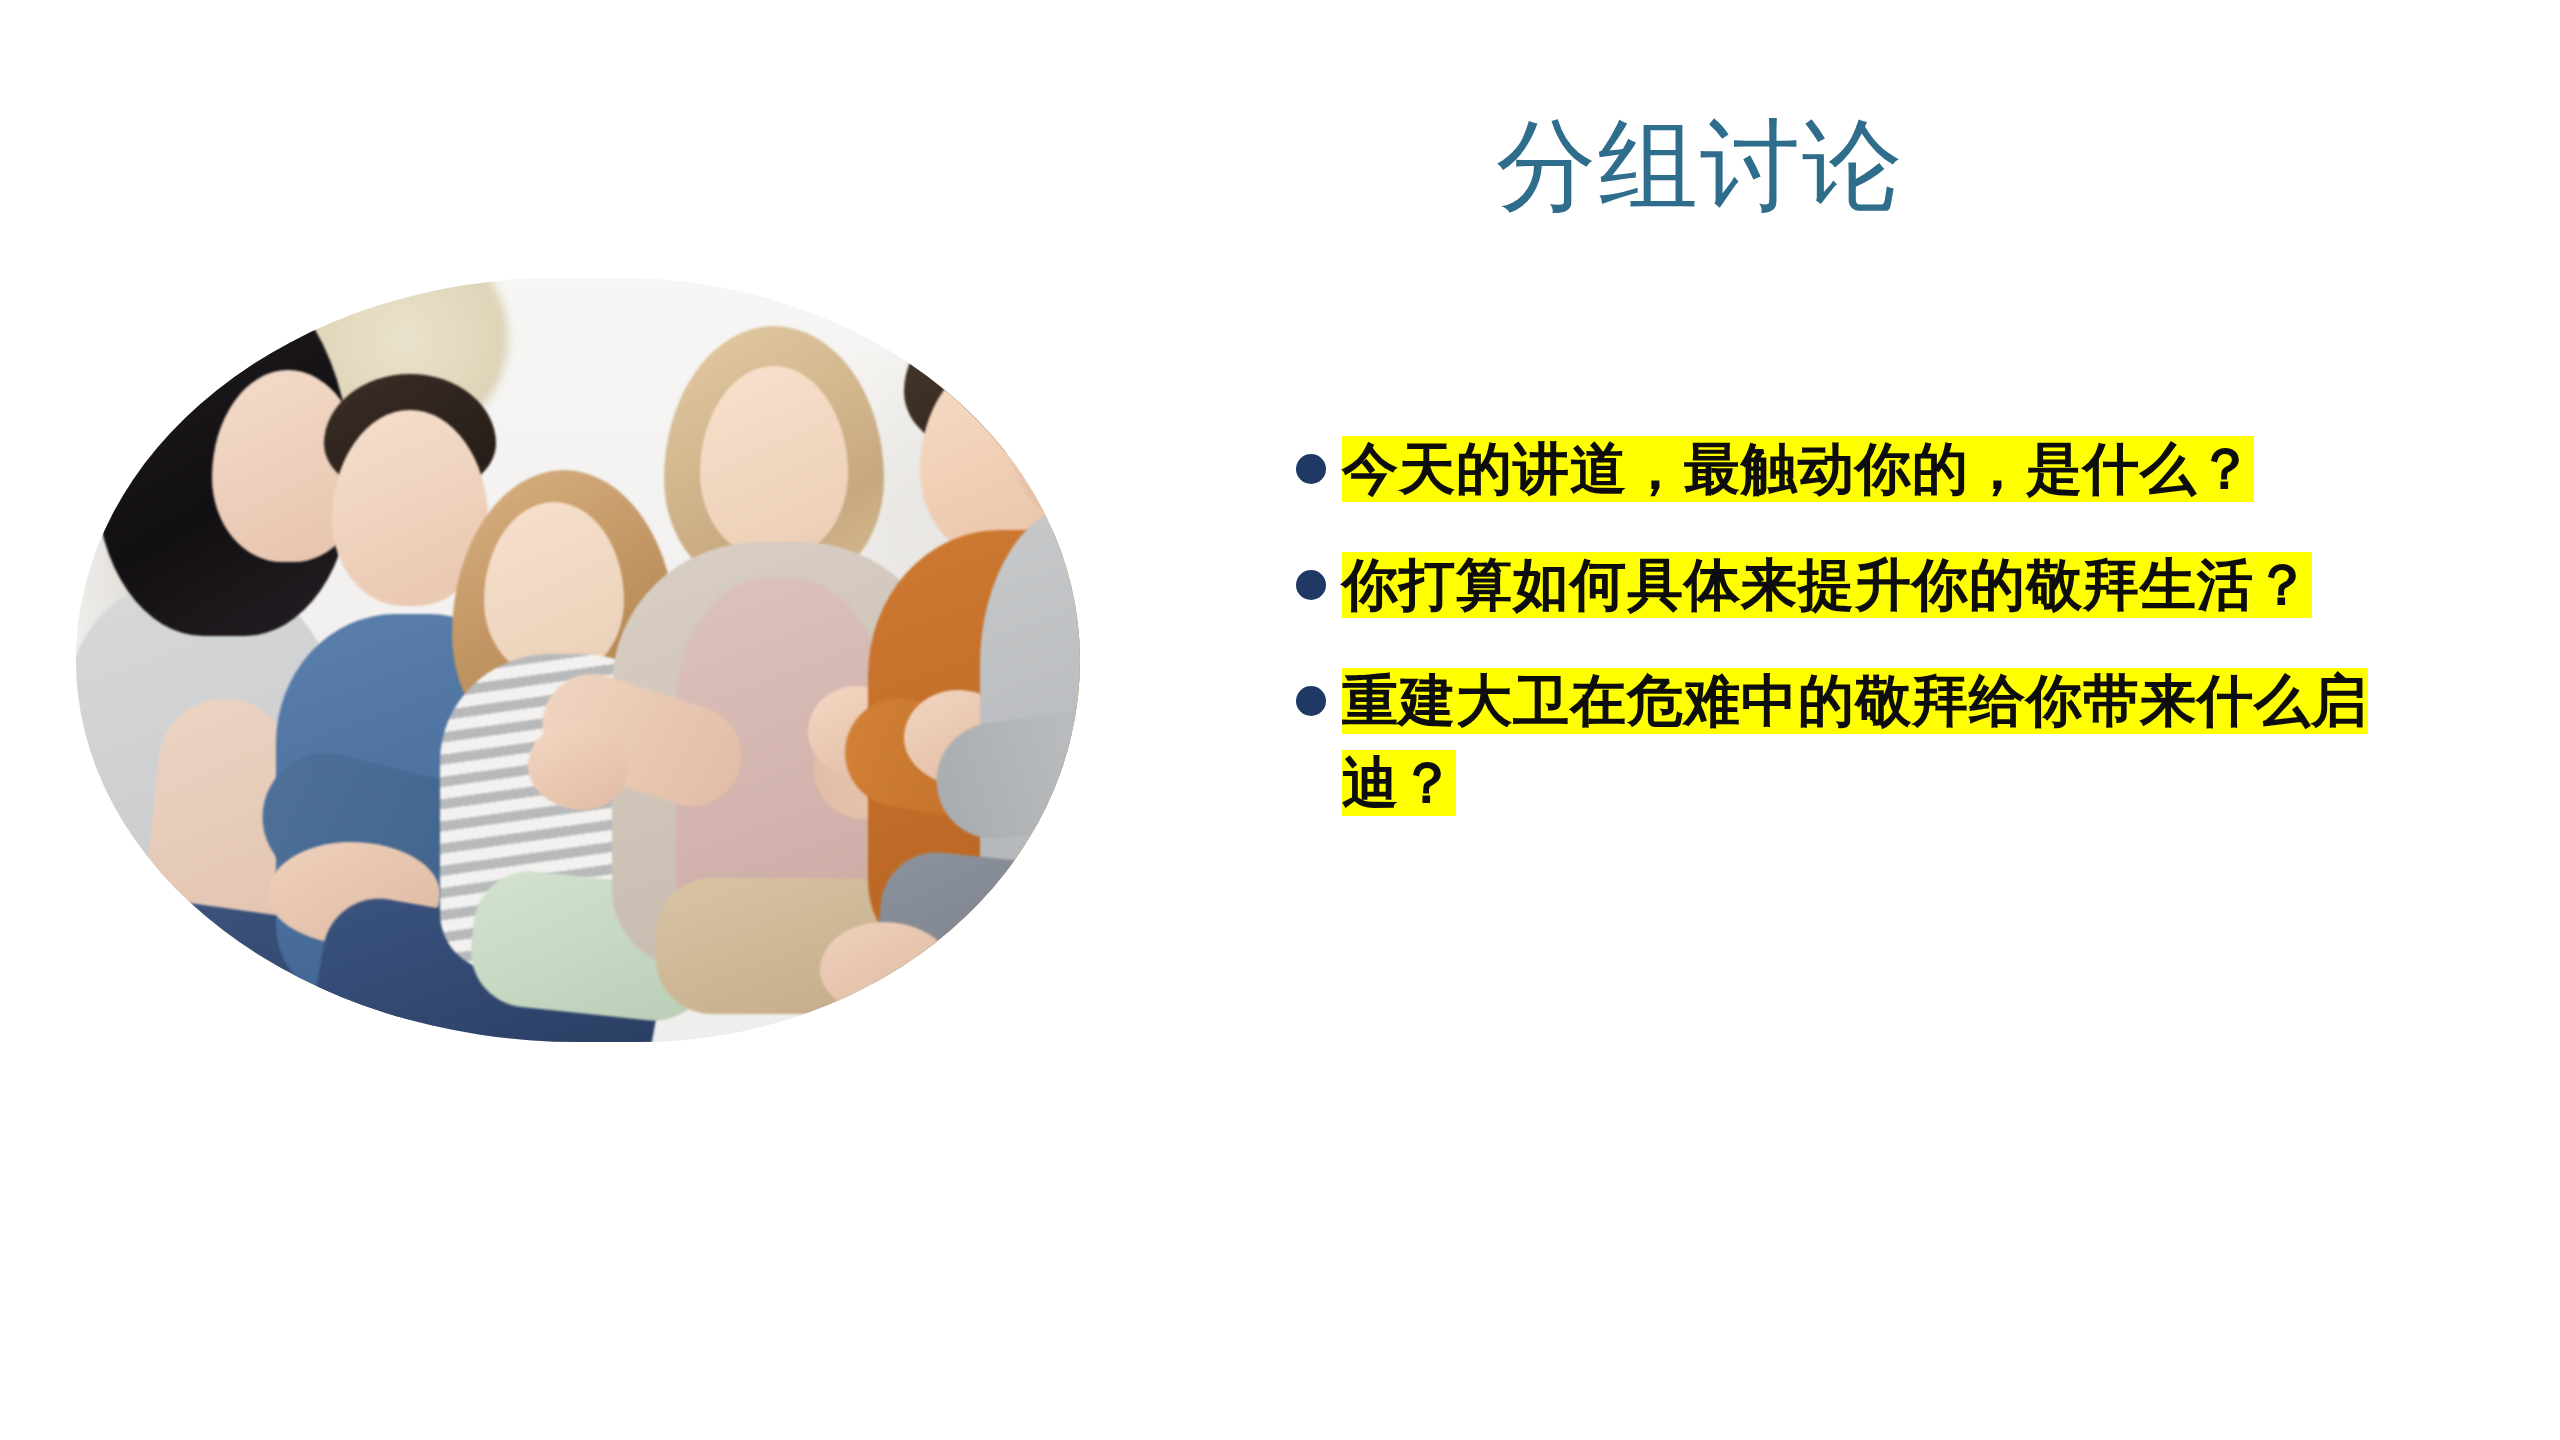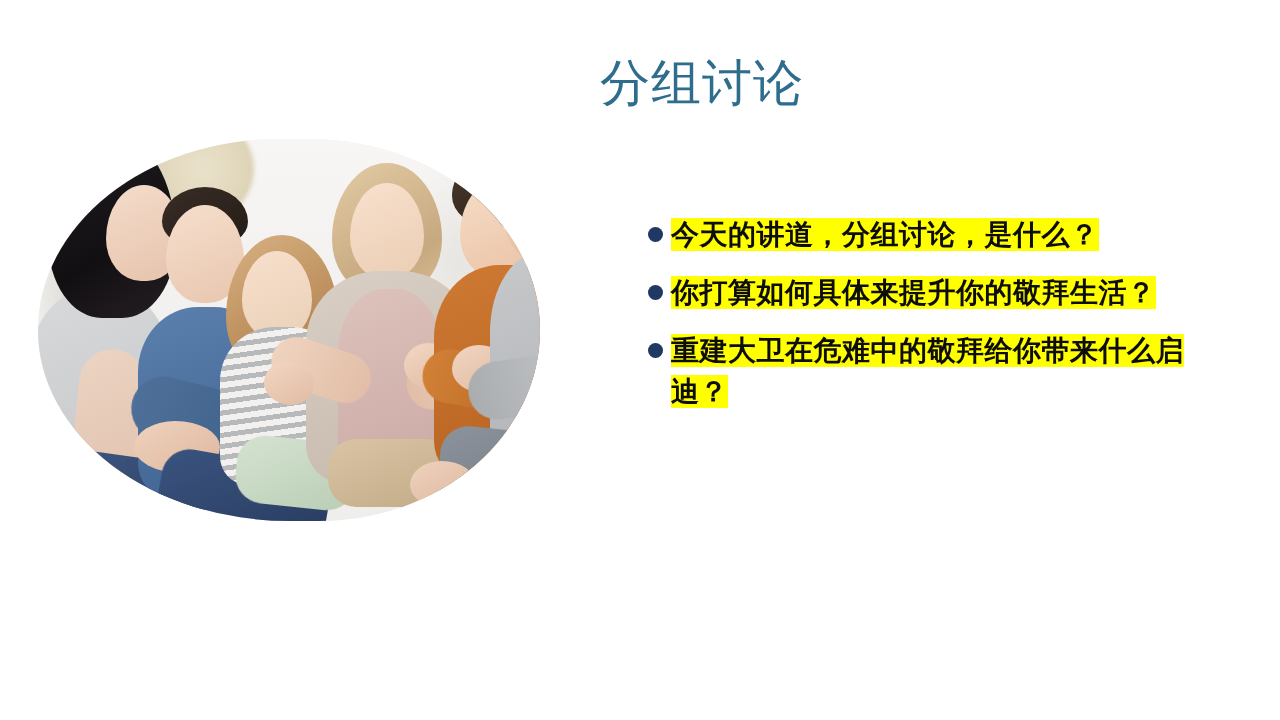--- a/index.html
+++ b/index.html
@@ -20,20 +20,21 @@
     inset: 0;
     background: #FFFFFF;
   }
 
   
   .slide-title {
     position: absolute;
     left: 600px;
     top: 52px;
     width: 500px;
+    text-align: center;
     font-size: 50px;
     line-height: 62px;
     letter-spacing: 1px;
     color: #2E6D8C;
     white-space: nowrap;
   }
 
   
   .photo-frame {
     position: absolute;
@@ -211,21 +212,21 @@
                   background:linear-gradient(150deg,#8d939c,#6f757e); transform:rotate(6deg);"></div>
       <div class="p hand" style="left:372px; top:322px; width:66px; height:48px;
                   background:linear-gradient(150deg,#efd2bd,#dcb69e);"></div>
     </div>
   </div>
 
   <div class="bullets">
 
     <div class="bullet-row">
       <div class="bullet-dot"></div>
-      <div class="bullet-text"><span>今天的讲道，分组讨论，是什么？</span></div>
+      <div class="bullet-text"><span>今天的讲道，最触动你的，是什么？</span></div>
     </div>
 
     <div class="bullet-row">
       <div class="bullet-dot"></div>
       <div class="bullet-text"><span>你打算如何具体来提升你的敬拜生活？</span></div>
     </div>
 
     <div class="bullet-row">
       <div class="bullet-dot"></div>
       <div class="bullet-text"><span>重建大卫在危难中的敬拜给你带来什么启迪？</span></div>

